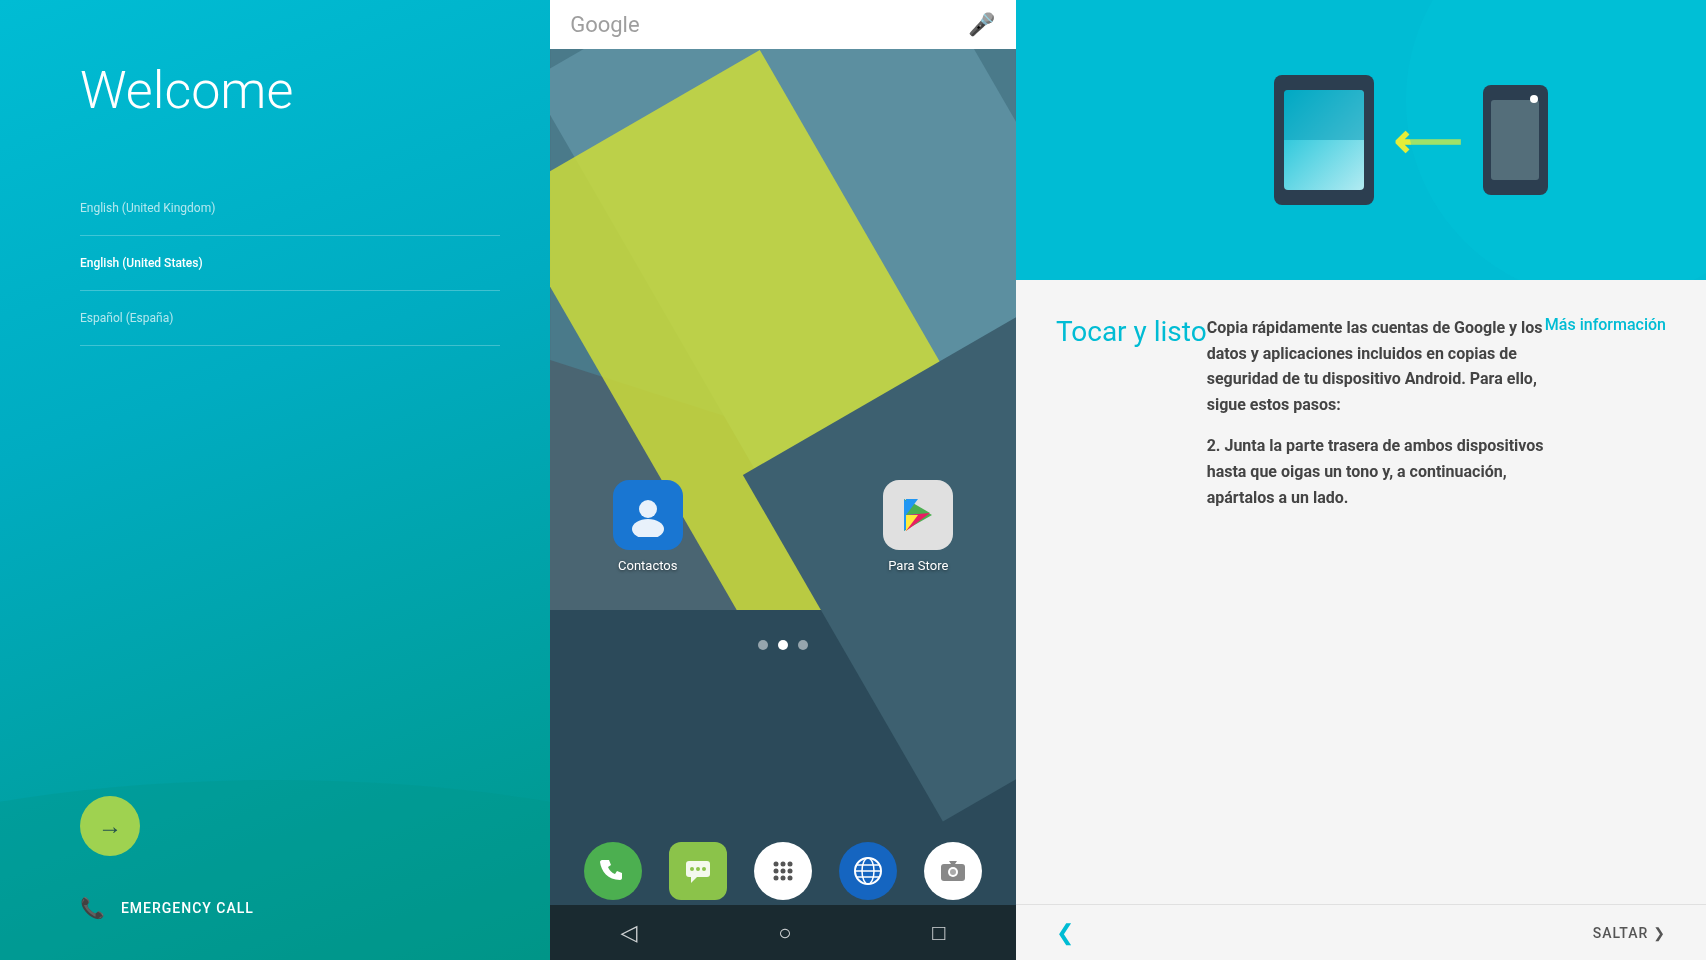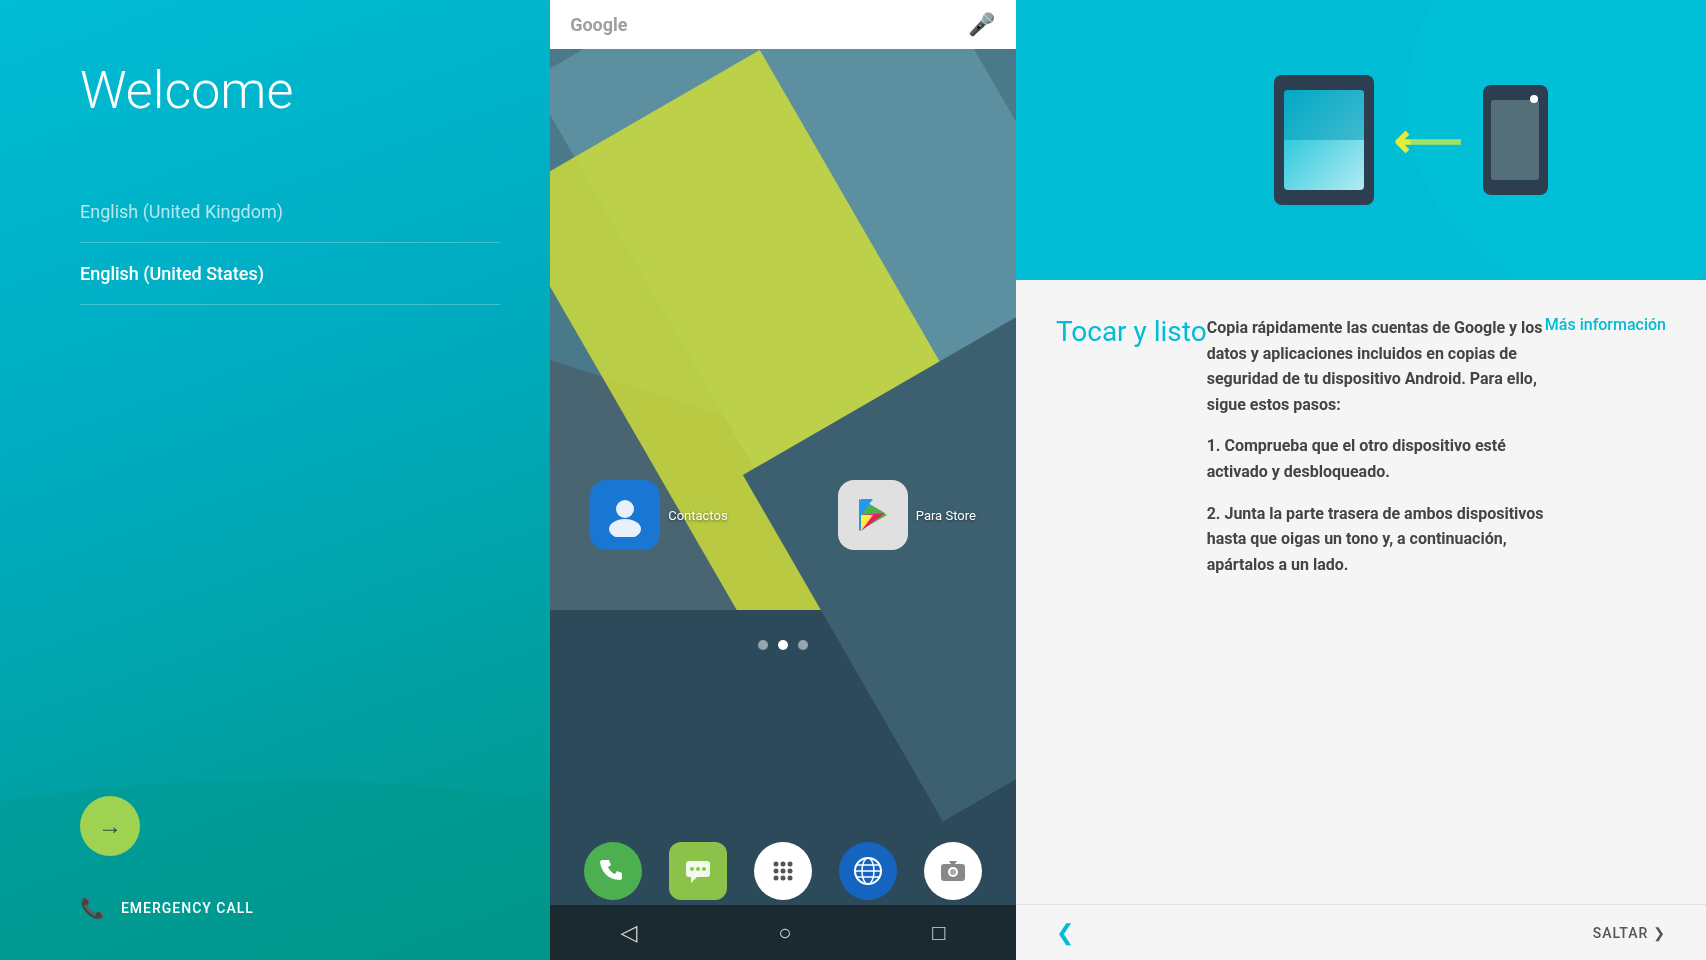--- a/index.html
+++ b/index.html
@@ -36,21 +36,21 @@
       font-size: 52px;
       font-weight: 300;
       margin-bottom: 60px;
     }
     .language-list {
       list-style: none;
       flex: 1;
     }
     .language-item {
       color: rgba(255,255,255,0.7);
-      font-size: 18px;
+      font-size: 12px;
       padding: 20px 0;
       border-bottom: 1px solid rgba(255,255,255,0.25);
       cursor: pointer;
     }
     .language-item.selected {
       color: white;
       font-weight: 500;
     }
     .next-button {
       width: 60px;
@@ -162,41 +162,41 @@
       right: 0;
       background: white;
       padding: 12px 20px;
       display: flex;
       align-items: center;
       justify-content: space-between;
       z-index: 10;
     }
     .google-logo-text {
       color: #9e9e9e;
-      font-size: 18px;
-      font-weight: 700;
+      font-size: 22px;
+      font-weight: 400;
     }
     .mic-icon {
       color: #9e9e9e;
       font-size: 22px;
     }
 
     
     .app-icons-container {
       position: absolute;
       top: 480px;
       left: 0; right: 0;
       display: flex;
       justify-content: space-around;
       padding: 0 30px;
       z-index: 10;
     }
     .app-icon {
       display: flex;
-      flex-direction: row;
+      flex-direction: column;
       align-items: center;
       gap: 8px;
       cursor: pointer;
     }
     .app-icon-label {
       color: white;
       font-size: 13px;
       text-shadow: 0 1px 3px rgba(0,0,0,0.5);
     }
 
@@ -430,20 +430,21 @@
   </style>
 </head>
 <body>
 
 <div class="left-panel">
   <h1 class="welcome-title">Welcome</h1>
 
   <ul class="language-list">
     <li class="language-item">English (United Kingdom)</li>
     <li class="language-item selected">English (United States)</li>
+    <li class="language-item">Español (España)</li>
   </ul>
 
   <div class="next-button">
     <span class="next-button-arrow">→</span>
   </div>
 
   <div class="emergency-call">
     <span class="phone-icon">📞</span>
     <span>EMERGENCY CALL</span>
   </div>
@@ -576,21 +577,20 @@
         <div class="phone-screen"></div>
       </div>
     </div>
   </div>
 
   <div class="right-content">
     <h2 class="section-title">Tocar y listo</h2>
 
     <div class="section-body">
       <p>Copia rápidamente las cuentas de Google y los datos y aplicaciones incluidos en copias de seguridad de tu dispositivo Android. Para ello, sigue estos pasos:</p>
-      <p>1. Comprueba que el otro dispositivo esté activado y desbloqueado.</p>
       <p>2. Junta la parte trasera de ambos dispositivos hasta que oigas un tono y, a continuación, apártalos a un lado.</p>
     </div>
 
     <div class="more-info-link">Más información</div>
   </div>
 
   <div class="right-footer">
     <span class="nav-arrow">❮</span>
     <div class="skip-btn">
       <span>SALTAR</span>

